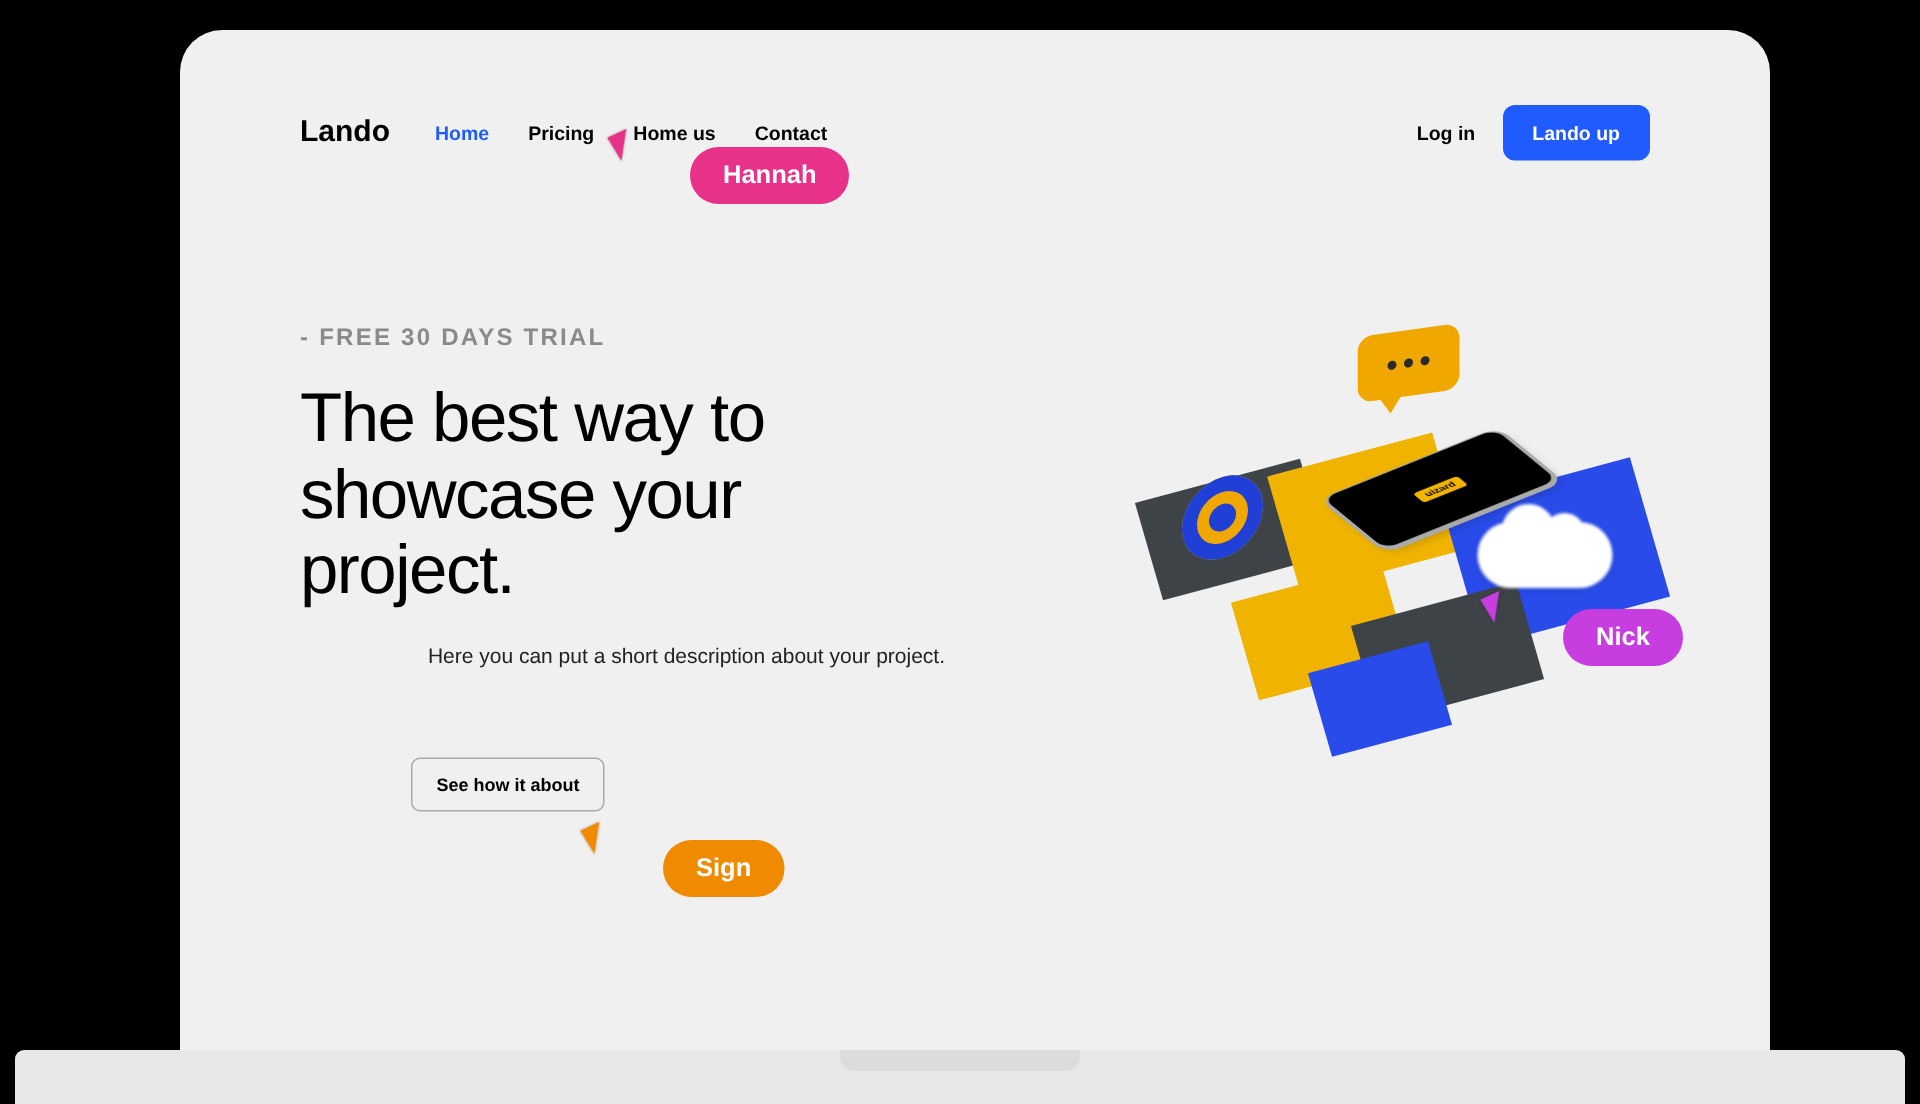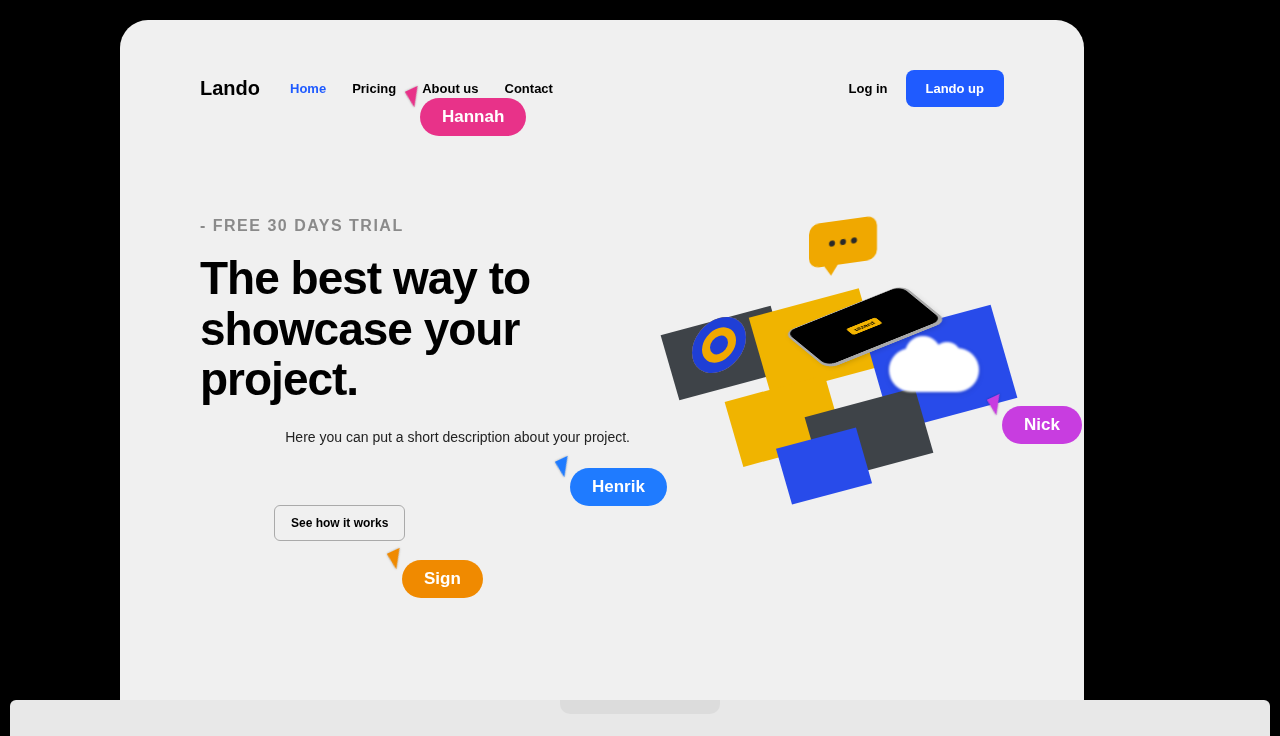--- a/index.html
+++ b/index.html
@@ -8,21 +8,21 @@
   font-family: -apple-system, BlinkMacSystemFont, 'Segoe UI', Arial, sans-serif;
   width: 1280px;
   height: 736px;
   overflow: hidden;
   position: relative;
 }
 .laptop-frame {
   position: absolute;
   top: 20px;
   left: 120px;
-  width: 964px;
+  width: 1060px;
   height: 680px;
   background: #f0f0f0;
   border-radius: 28px 28px 0 0;
   overflow: hidden;
 }
 .laptop-base {
   position: absolute;
   bottom: 0;
   left: 10px;
   width: 1260px;
@@ -98,21 +98,21 @@
 }
 .eyebrow {
   color: #8a8a8a;
   font-size: 16px;
   font-weight: 700;
   letter-spacing: 1.5px;
   margin-bottom: 18px;
 }
 .headline {
   font-size: 46px;
-  font-weight: 700;
+  font-weight: 400;
   color: #000;
   line-height: 1.1;
   letter-spacing: -1px;
   margin-bottom: 24px;
 }
 .subtext {
   font-size: 14px;
   color: #222;
   margin-bottom: 60px;
   text-align: right;
@@ -126,20 +126,21 @@
   padding: 10px 16px;
   border-radius: 6px;
   cursor: pointer;
   margin-left: 74px;
 }
 
 .collab {
   position: absolute;
   display: flex;
   align-items: flex-start;
+  gap: 40px;
 }
 .collab-cursor {
   width: 0; height: 0;
   border-left: 2px solid transparent;
   border-right: 12px solid transparent;
   border-top: 18px solid;
   transform: rotate(-25deg);
   filter: drop-shadow(0 0 1px rgba(0,0,0,0.3));
 }
 .collab-label {
@@ -245,35 +246,35 @@
 
 <div class="laptop-frame">
   <div class="page">
 
     <div class="header">
       <div class="header-left">
         <div class="brand">Lando</div>
         <div class="nav">
           <div class="nav-link active">Home</div>
           <div class="nav-link">Pricing</div>
-          <div class="nav-link">About us</div>
+          <div class="nav-link">Home us</div>
           <div class="nav-link">Contact</div>
         </div>
       </div>
       <div class="header-right">
         <div class="login-link">Log in</div>
         <div class="signup-btn">Lando up</div>
       </div>
     </div>
 
     <div class="hero">
       <div class="eyebrow">- FREE 30 DAYS TRIAL</div>
       <div class="headline">The best way to showcase your project.</div>
       <div class="subtext">Here you can put a short description about your project.</div>
-      <button class="cta-btn">See how it works</button>
+      <button class="cta-btn">See how it about</button>
     </div>
 
     <div class="illus">
       <div class="iso-block" style="width:110px;height:70px;background:#3e4348;top:118px;left:6px;"></div>
       <div class="iso-block" style="width:110px;height:84px;background:#f0b400;top:100px;left:96px;"></div>
       <div class="iso-block" style="width:125px;height:100px;background:#284bea;top:118px;left:215px;"></div>
       <div class="iso-block" style="width:100px;height:70px;background:#f0b400;top:186px;left:70px;"></div>
       <div class="iso-block" style="width:110px;height:70px;background:#3e4348;top:200px;left:150px;"></div>
       <div class="iso-block" style="width:80px;height:60px;background:#284bea;top:236px;left:120px;"></div>
       <div class="ring"></div>
@@ -286,24 +287,20 @@
         <div class="dot"></div>
         <div class="dot"></div>
       </div>
     </div>
 
     <div class="collab" style="top:68px; left:288px;">
       <div class="collab-cursor" style="border-top-color:#e83289;"></div>
       <div class="collab-label" style="background:#e83289;">Hannah</div>
     </div>
 
-    <div class="collab" style="top:438px; left:438px;">
-      <div class="collab-cursor" style="border-top-color:#1f7bff;"></div>
-      <div class="collab-label" style="background:#1f7bff;">Henrik</div>
-    </div>
 
     <div class="collab" style="top:530px; left:270px;">
       <div class="collab-cursor" style="border-top-color:#f08a00;"></div>
       <div class="collab-label" style="background:#f08a00;">Sign</div>
     </div>
 
     <div class="collab" style="top:376px; left:870px;">
       <div class="collab-cursor" style="border-top-color:#c83de0;"></div>
       <div class="collab-label" style="background:#c83de0;">Nick</div>
     </div>

